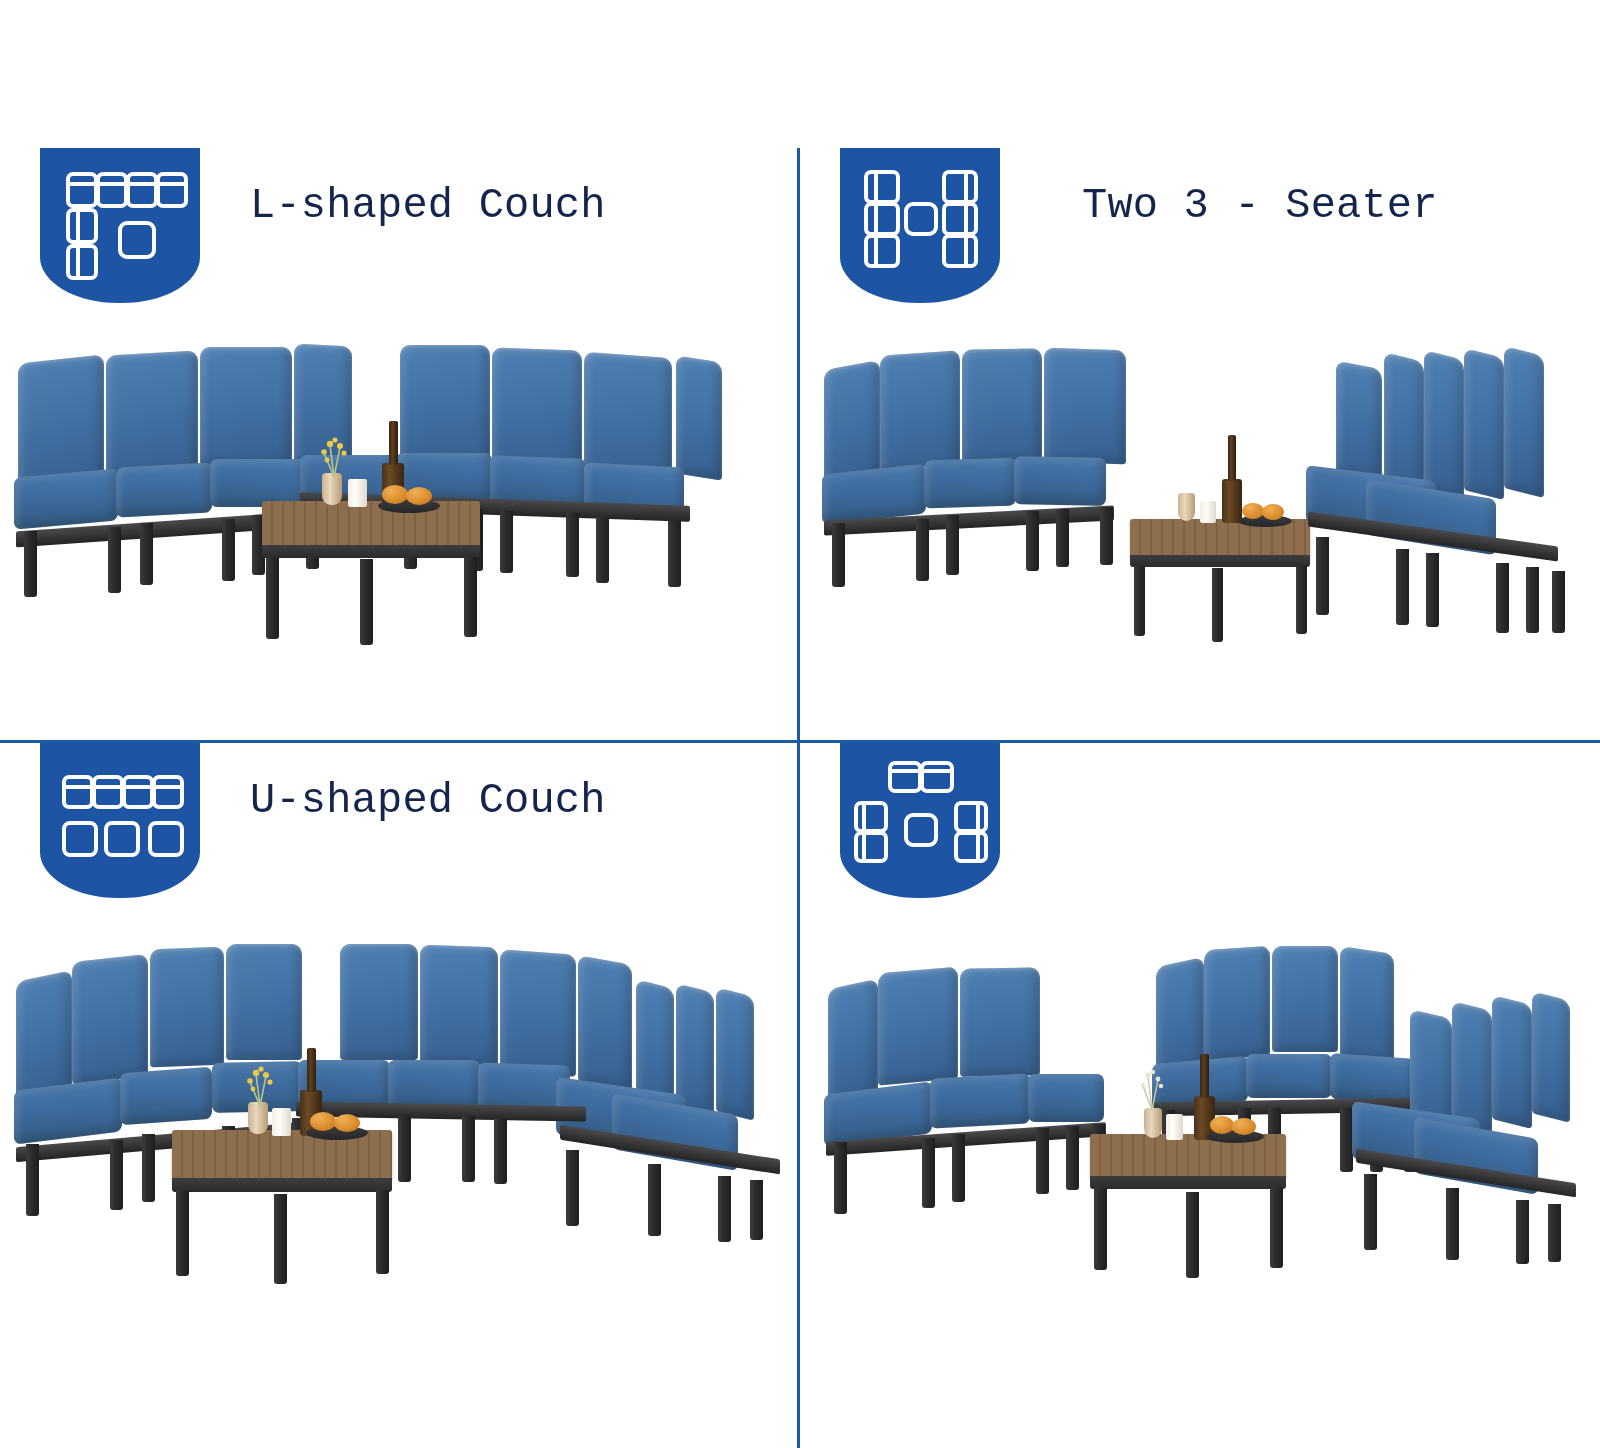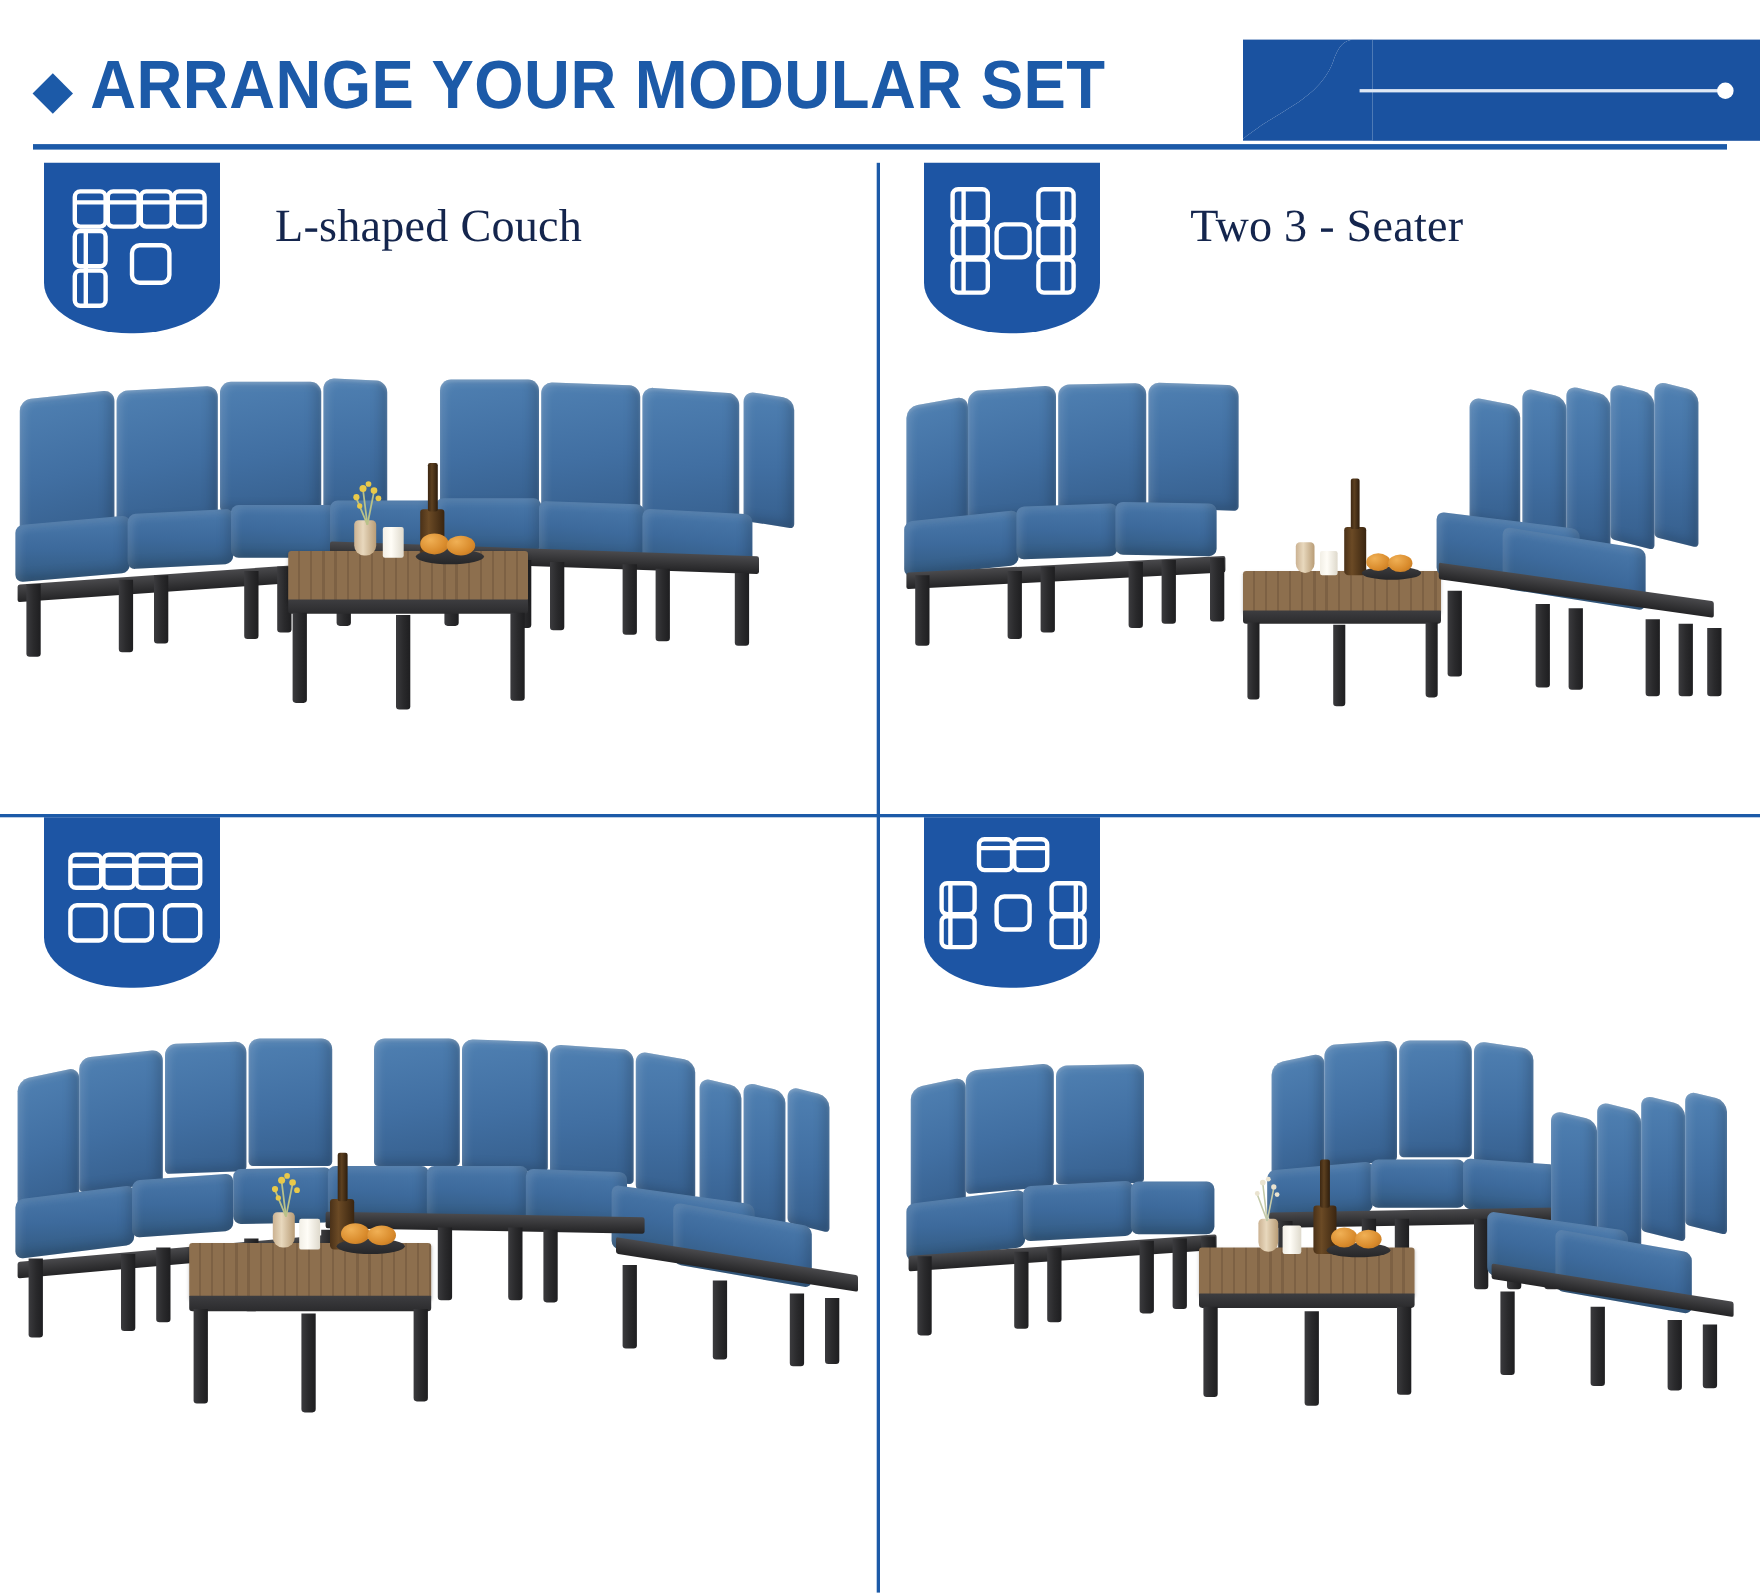--- a/index.html
+++ b/index.html
@@ -63,21 +63,21 @@
     position: absolute; left: 40px; top: 0;
     width: 160px; height: 155px;
     background: #1d55a4;
     border-radius: 0 0 78px 78px / 0 0 46px 46px;
   }
   .badge svg { position: absolute; left: 0; top: 0; }
 
   .quad-label {
     position: absolute; left: 250px; top: 34px;
     width: 520px;
-    font-family: Liberation Serif, serif;
+    font-family: Liberation Mono, monospace;
     font-weight: 300;
     font-size: 42px;
     color: #14254d;
     letter-spacing: 0.2px;
     white-space: nowrap;
   }
   .q2 .quad-label, .q4 .quad-label { left: 270px; margin-left: 12px; }
 
   
   .scene { position: absolute; left: 0; top: 175px; width: 798px; height: 420px; }
@@ -161,35 +161,20 @@
     position: absolute;
     background: linear-gradient(180deg, #3c3c3f 0%, #262628 100%);
     border-radius: 50%;
   }
 </style>
 </head>
 <body>
 
 <div class="page">
 
-  <div class="header">
-
-    <div class="hdr-banner">
-      <svg class="hdr-banner-curve" width="120" height="92" viewBox="0 0 120 92">
-        <path d="M0,0 L120,0 L120,92 L0,92 C0,92 14,80 38,66 C66,50 78,36 84,20 C88,9 92,0 104,0 Z" fill="#ffffff"></path>
-        <path d="M104,0 C92,0 88,9 84,20 C78,36 66,50 38,66 C14,80 0,92 0,92 L0,92 L120,92 L120,0 Z" fill="#1a52a0"></path>
-      </svg>
-      <div class="hdr-line"></div>
-      <div class="hdr-dot"></div>
-    </div>
-
-    <div class="hdr-diamond"></div>
-    <div class="hdr-title">ARRANGE YOUR MODULAR SET</div>
-    <div class="hdr-underline"></div>
-  </div>
 
   <div class="grid">
     <div class="vline"></div>
     <div class="hline"></div>
 
     <div class="quad q1">
       <div class="badge">
         <svg width="160" height="155" viewBox="0 0 160 155">
           <g fill="none" stroke="#ffffff" stroke-width="4">
             <rect x="28" y="26" width="28" height="32" rx="5"></rect>
@@ -347,20 +332,21 @@
             <rect x="54" y="34" width="28" height="30" rx="5"></rect>
             <rect x="84" y="34" width="28" height="30" rx="5"></rect>
             <rect x="114" y="34" width="28" height="30" rx="5"></rect>
             <line x1="24" y1="44" x2="142" y2="44"></line>
             <rect x="24" y="80" width="32" height="32" rx="6"></rect>
             <rect x="66" y="80" width="32" height="32" rx="6"></rect>
             <rect x="110" y="80" width="32" height="32" rx="6"></rect>
           </g>
         </svg>
       </div>
+      <div class="quad-label">U-shaped Couch</div>
 
       <div class="scene">
 
         <div class="back piece" style="left:16px;  top:58px;  width:56px;  height:122px; transform:skewY(-12deg);"></div>
         <div class="back piece" style="left:72px;  top:40px;  width:76px;  height:122px; transform:skewY(-6deg);"></div>
         <div class="back piece" style="left:150px; top:30px;  width:74px;  height:118px; transform:skewY(-2deg);"></div>
         <div class="back piece" style="left:226px; top:26px;  width:76px;  height:116px;"></div>
         <div class="back piece" style="left:340px; top:26px;  width:78px;  height:116px;"></div>
         <div class="back piece" style="left:420px; top:28px;  width:78px;  height:118px; transform:skewY(2deg);"></div>
         <div class="back piece" style="left:500px; top:34px;  width:76px;  height:122px; transform:skewY(4deg);"></div>

